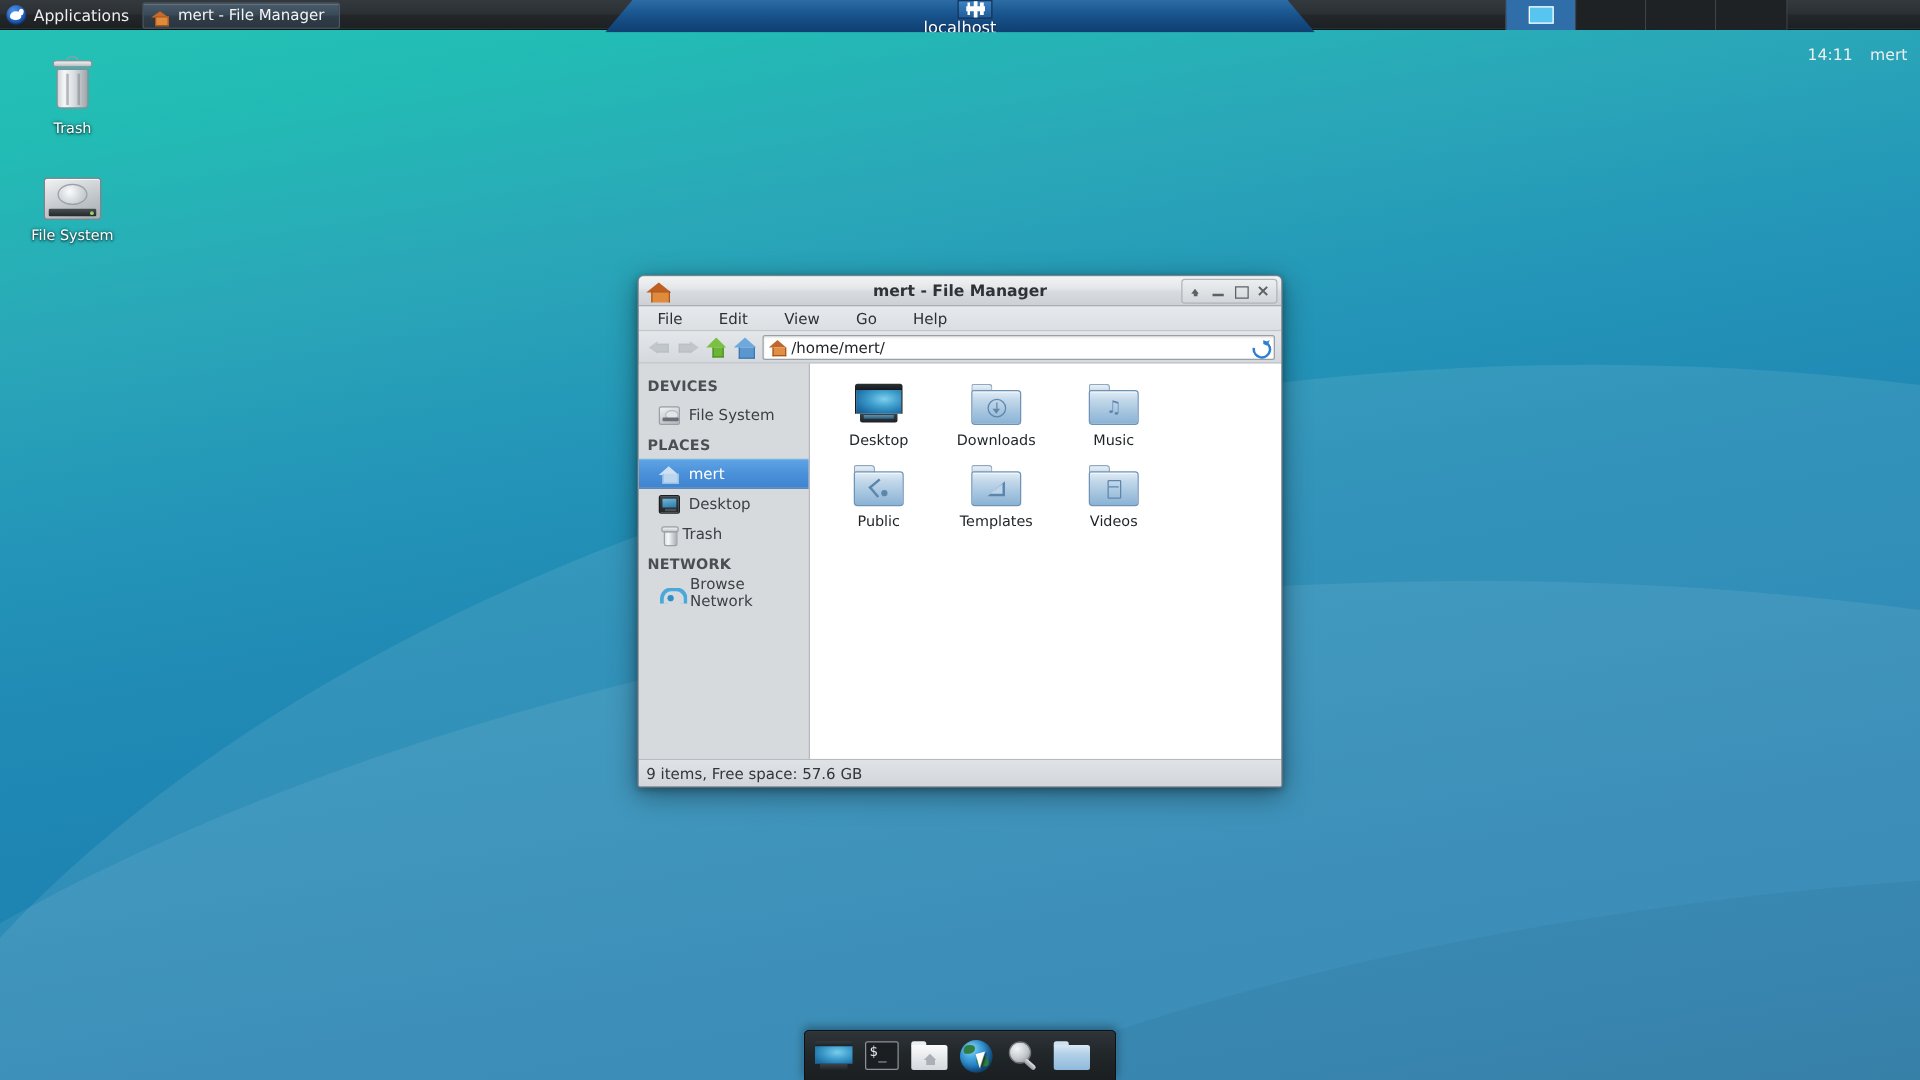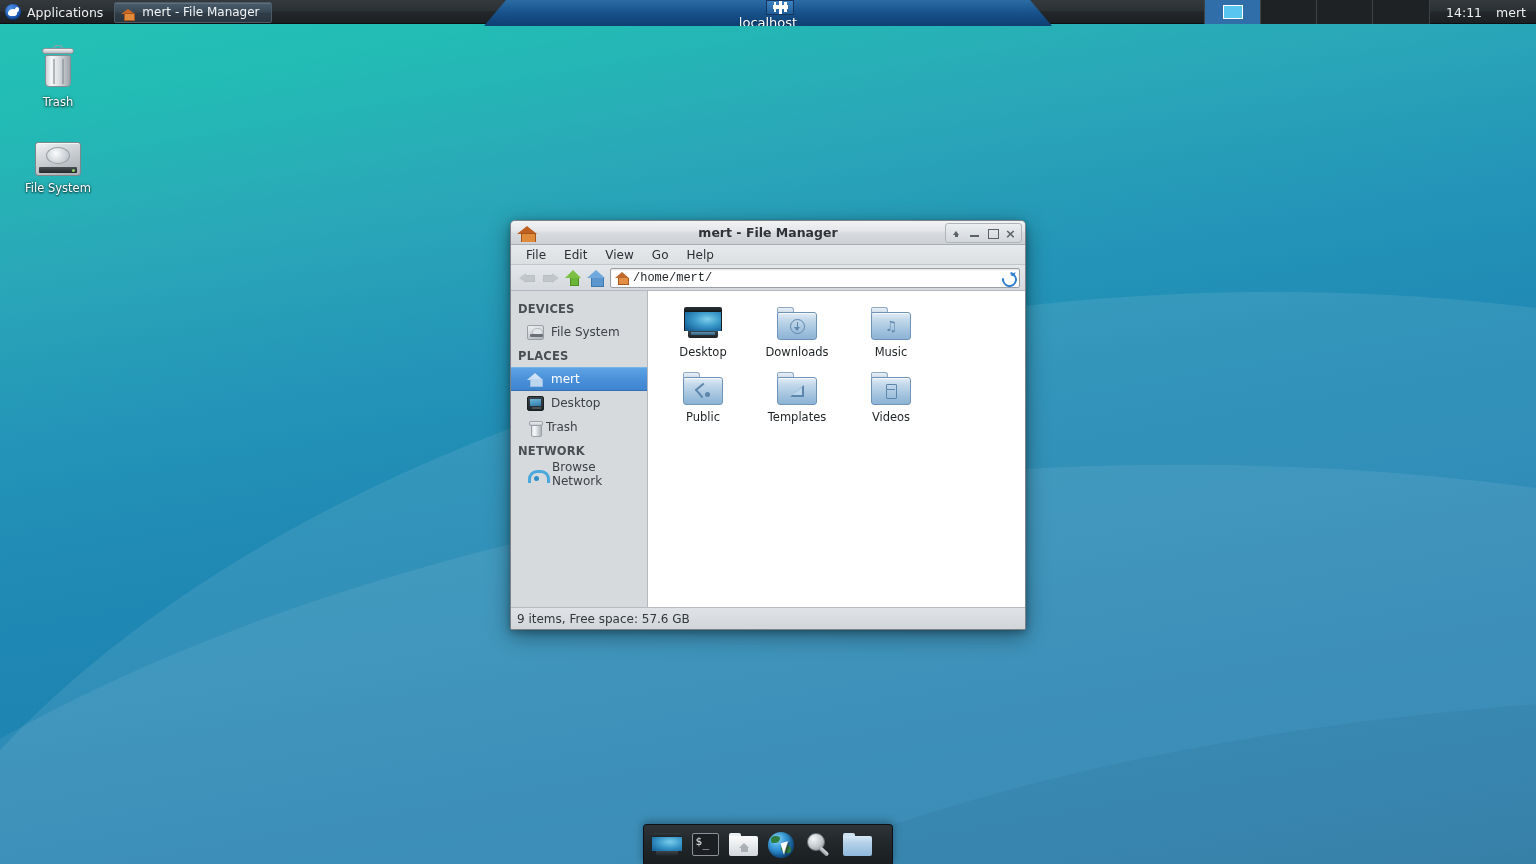--- a/index.html
+++ b/index.html
@@ -100,20 +100,21 @@
   }
   .ws-cell:last-child { border-right:none; }
   .ws-cell.active { background:#2f6ea8; }
   .ws-mini {
     width:20px; height:14px;
     background:#58c5f0; border:1px solid #ffffff;
   }
   #clock-area {
     display:flex; align-items:center; gap:0; height:24px;
     padding:0 0 0 4px;
+    margin-top:31px;
   }
   #clock {
     font-size:12.5px; color:#eceef0; padding:0 12px; cursor:default;
   }
   #user-name {
     font-size:12.5px; color:#eceef0; padding:0 10px 0 2px; cursor:default;
   }
 
   
   #remote-bar {
@@ -300,34 +301,33 @@
   }
   .wc-min::before { content:""; position:absolute; left:4px; top:10px; width:9px; height:2px; background:#5c6166; }
   .wc-max::before {
     content:""; position:absolute; left:4px; top:4px; width:9px; height:8px;
     border:1.5px solid #5c6166;
   }
   .wc-close { font-size:13px; color:#5c6166; font-weight:bold; line-height:1; }
 
   #fm-menubar {
     height:20px; flex:none; display:flex; align-items:center;
-    padding-left:7px; gap:2px;
+    padding-left:7px; gap:13px;
     background:linear-gradient(180deg,#e7eaec 0%,#dcdfe2 100%);
     border-bottom:1px solid #c2c6cb;
   }
   .menu-item {
     font-size:12px; color:#2c3034; padding:2px 8px; cursor:default; border-radius:2px;
   }
 
   #fm-toolbar {
     height:26px; flex:none; display:flex; align-items:center; gap:1px;
     padding:0 5px;
     background:linear-gradient(180deg,#e4e7ea 0%,#d5d9dd 100%);
     border-bottom:1px solid #b4b9bf;
-    font-family:Liberation Mono, monospace;
   }
   .tb-btn {
     width:22px; height:22px; display:flex; align-items:center; justify-content:center;
     cursor:default; position:relative;
   }
   .arrow-l, .arrow-r { width:17px; height:15px; position:relative; opacity:.40; }
   .arrow-l::before {
     content:""; position:absolute; left:0; top:2.5px;
     border-top:5px solid transparent; border-bottom:5px solid transparent;
     border-right:7px solid #9ba1a7;

